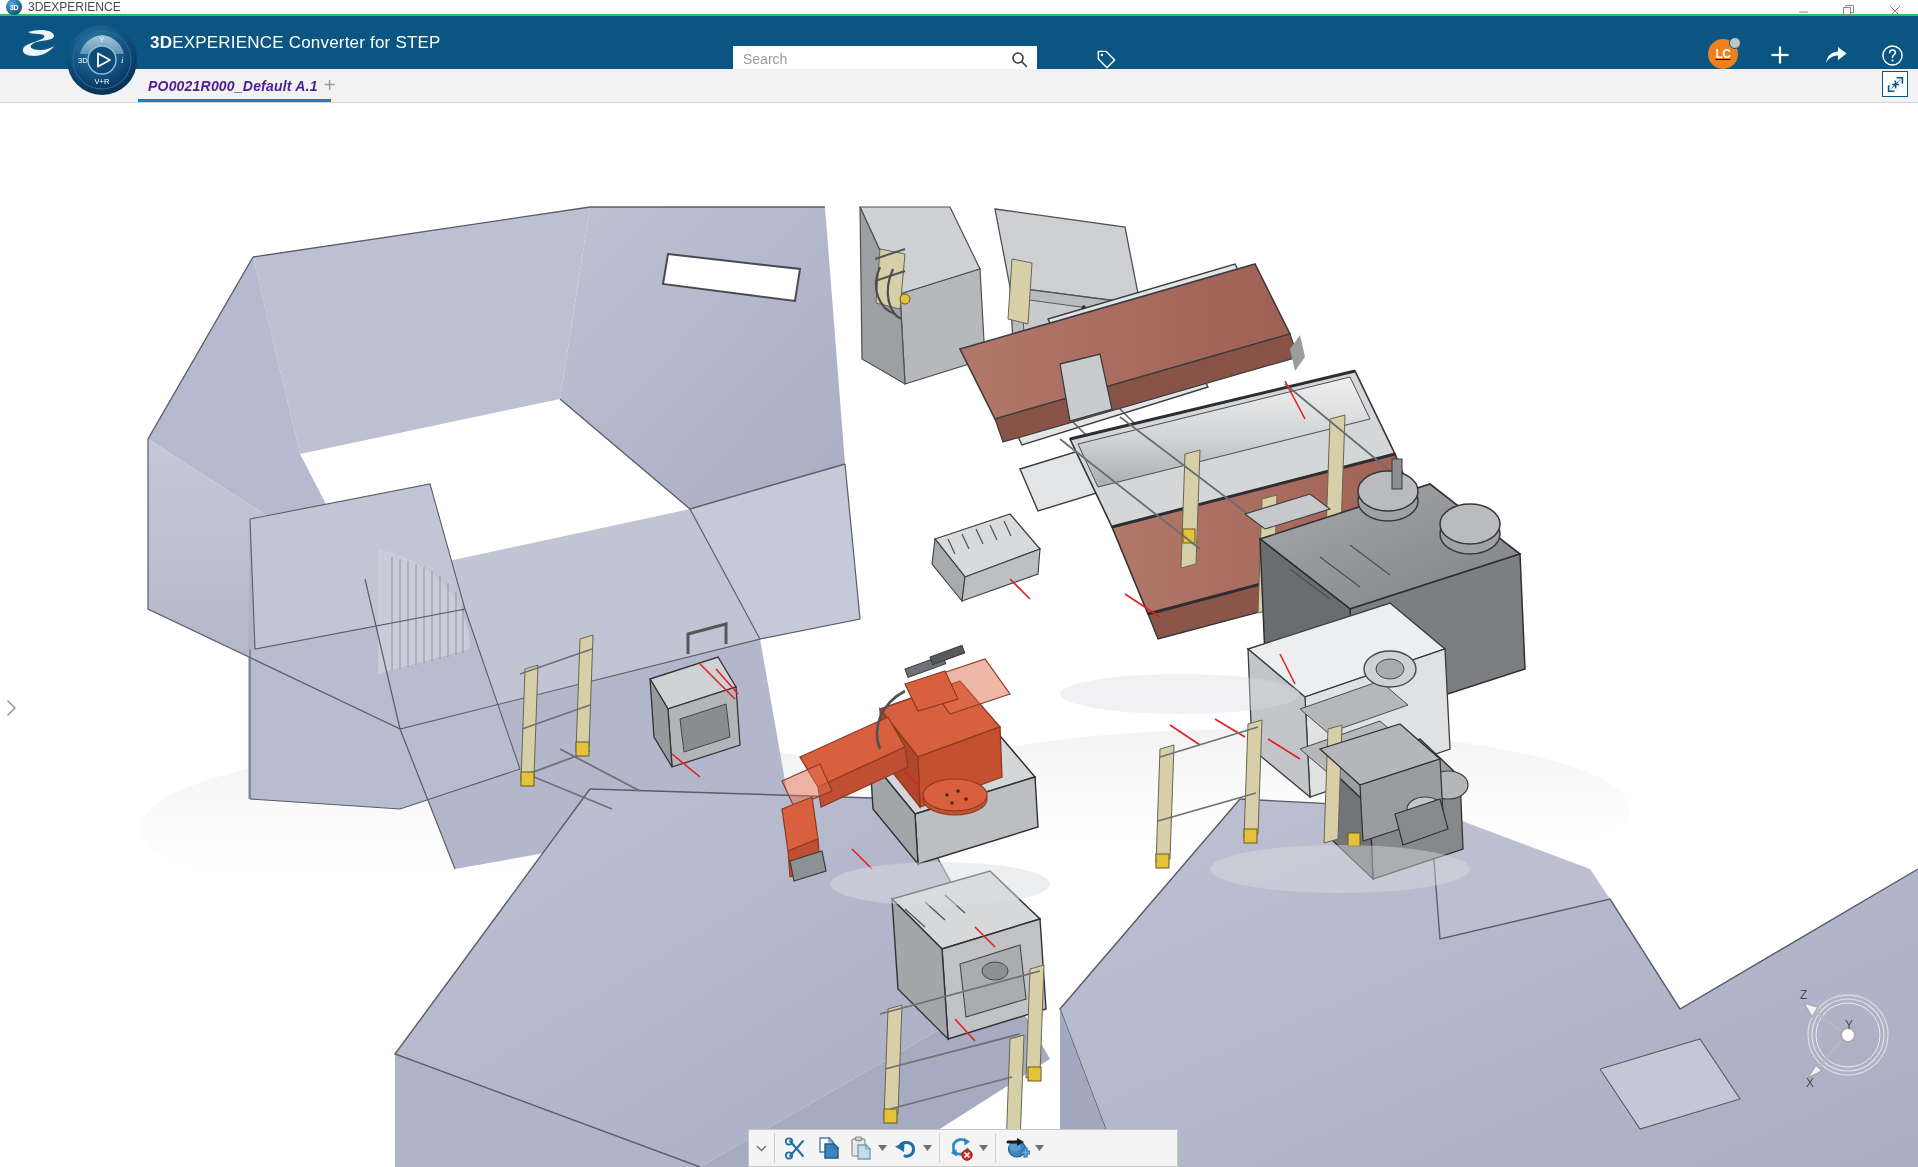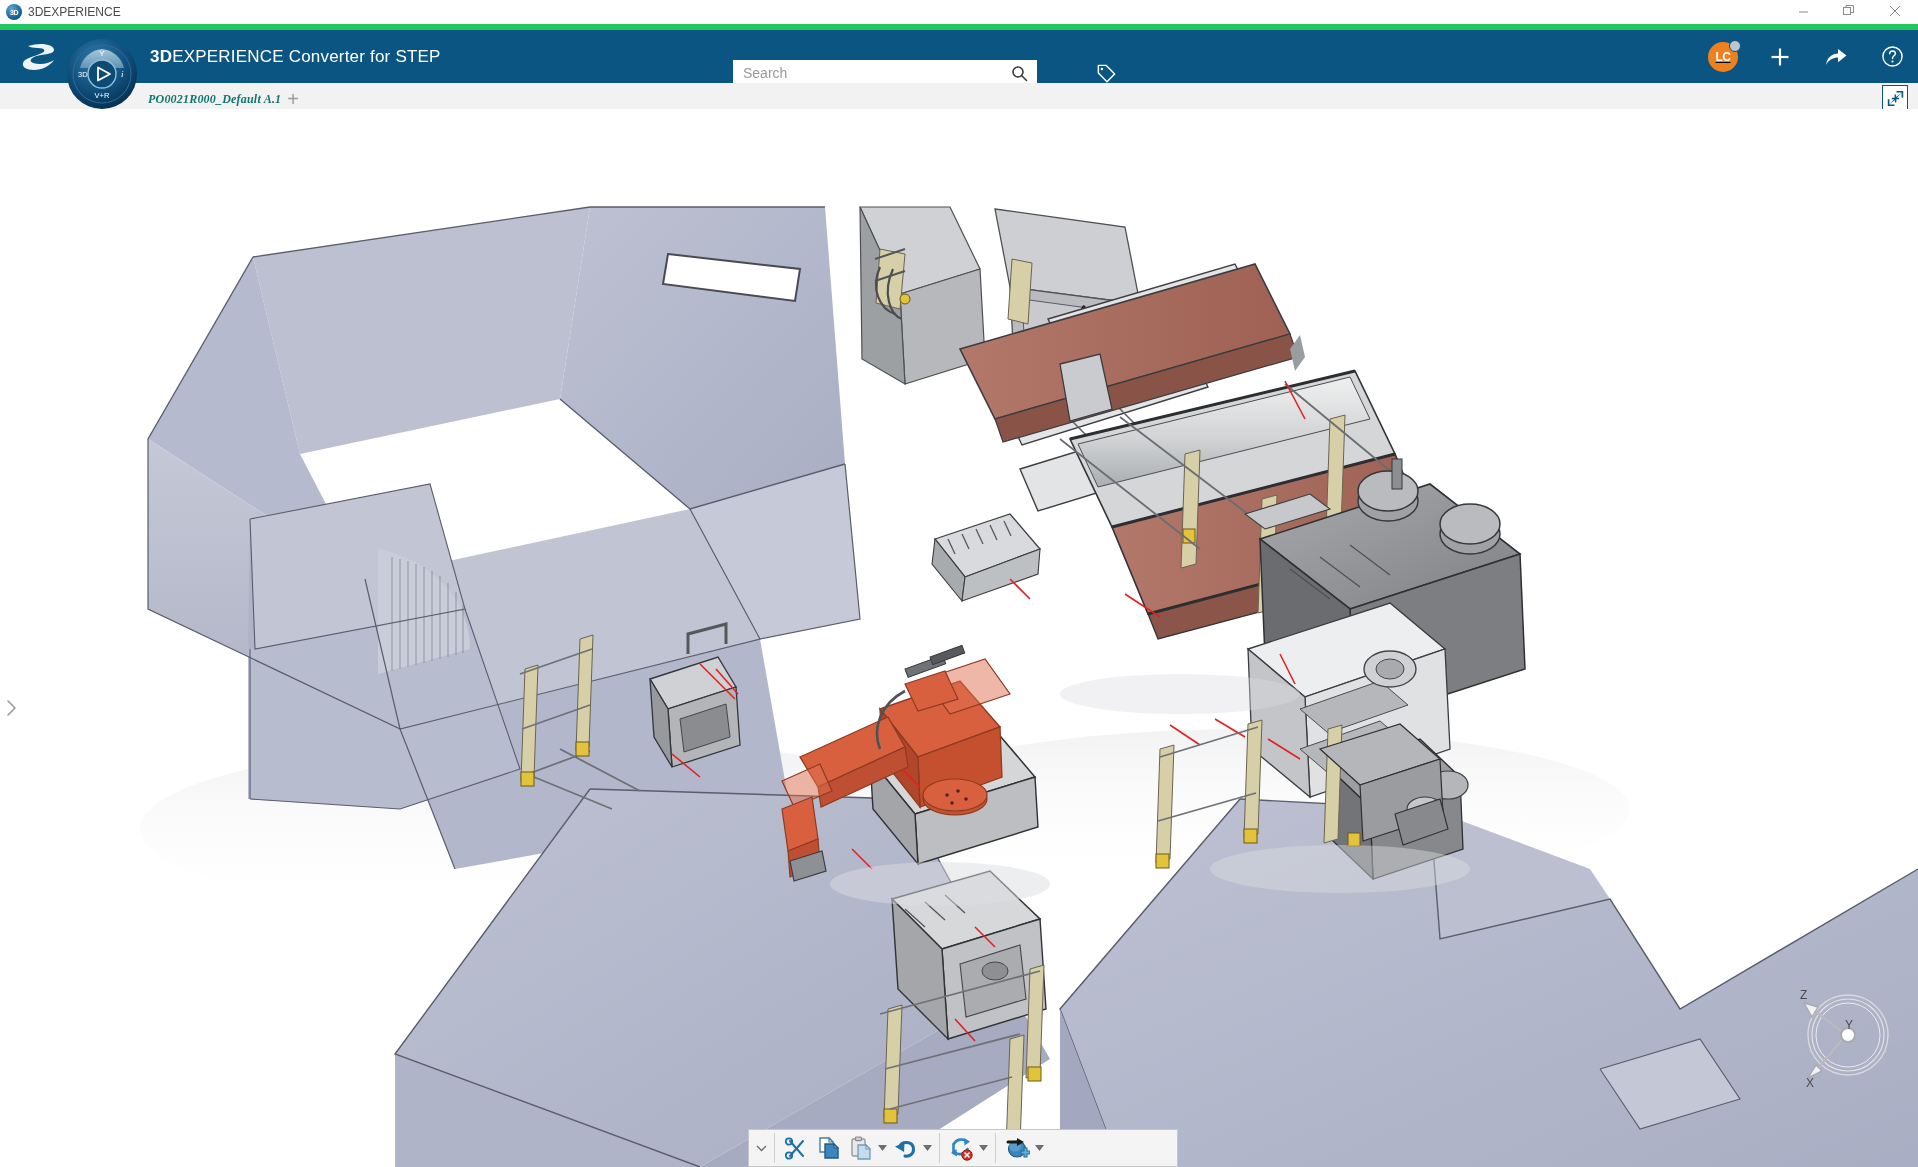--- a/index.html
+++ b/index.html
@@ -1,21 +1,21 @@
 <!DOCTYPE html>
 <html><head>
 <meta charset="utf-8">
 <style>
   * { margin:0; padding:0; box-sizing:border-box; }
   html,body { width:1918px; height:1167px; overflow:hidden;
     font-family:"Liberation Sans", sans-serif; background:#ffffff; }
 
   
-  .titlebar { height:30px; background:#ffffff; display:flex; align-items:center;
-    border-bottom:6px solid #22c55e; position:relative; }
+  .titlebar { height:16px; background:#ffffff; display:flex; align-items:center;
+    border-bottom:2px solid #22c55e; position:relative; }
   .tb-appicon { width:16px; height:16px; margin-left:6px; margin-right:6px;
     border-radius:50%; background:radial-gradient(circle at 35% 30%, #5aa7d8, #0e5a8a 70%);
     display:flex; align-items:center; justify-content:center; flex:none; }
   .tb-appicon span { color:#fff; font-size:7px; font-weight:bold; letter-spacing:-0.5px; }
   .tb-title { font-size:12px; color:#4a4a4a; }
   .tb-winbtns { position:absolute; right:0; top:0; height:22px; display:flex; }
   .tb-winbtn { width:46px; height:22px; display:flex; align-items:center; justify-content:center; }
   .tb-winbtn svg { stroke:#8a8a8a; }
 
   
@@ -37,36 +37,36 @@
     border:1px solid #ffffff; }
   .searchwrap input { border:0; outline:0; flex:1; height:24px; padding:0 9px;
     font-size:14px; color:#333; font-family:"Liberation Sans", sans-serif; background:transparent; }
   .searchwrap input::placeholder { color:#9a9a9a; }
   .search-ico { width:34px; height:24px; display:flex; align-items:center; justify-content:center; }
 
   .tagbtn { position:absolute; left:1090px; top:28px; width:32px; height:30px;
     display:flex; align-items:center; justify-content:center; }
 
   .hdr-right { position:absolute; right:12px; top:0; height:53px; display:flex;
-    align-items:center; gap:28px;text-decoration:underline; }
+    align-items:flex-end; gap:28px;text-decoration:underline; }
   .avatar { position:relative; width:30px; height:30px; }
   .avatar-circle { width:30px; height:30px; border-radius:50%; background:#f0801e;
     color:#fff; font-size:12px; font-weight:bold; display:flex; align-items:center;
     justify-content:center; letter-spacing:-.5px; }
   .avatar-dot { position:absolute; right:-3px; top:-2px; width:12px; height:12px;
     border-radius:50%; background:#bfc5c9; border:1px solid #0b5582; }
   .hdr-ico { width:28px; height:28px; display:flex; align-items:center; justify-content:center; }
 
   
   .tabstrip { height:34px; background:#f2f2f2; display:flex; align-items:flex-end;
     position:relative; border-bottom:1px solid #d4d4d4; }
   .doctab { margin-left:138px; height:33px; display:flex; align-items:center;
     padding:0 10px; position:relative; }
-  .doctab-label { font-size:12px; font-weight:bold; font-style:italic; color:#0f766e;
-    letter-spacing:.2px;font-family:Liberation Serif, serif; }
+  .doctab-label { font-size:14px; font-weight:bold; font-style:italic; color:#4c1d95;
+    letter-spacing:.2px; }
   .doctab-underline { position:absolute; left:0; right:14px; bottom:0; height:3px; background:#1b7fc4; }
   .tab-plus { color:#9b9b9b; font-size:20px; margin-left:6px; font-weight:300;
     line-height:1; padding-bottom:2px; }
   .viewbtn { position:absolute; right:10px; top:2px; width:26px; height:26px;
     border:1px solid #0b5582; display:flex; align-items:center; justify-content:center;
     background:#ffffff; }
 
   
   .viewport { position:absolute; left:0; top:109px; width:1918px; height:1058px;
     background:#ffffff; overflow:hidden; }

